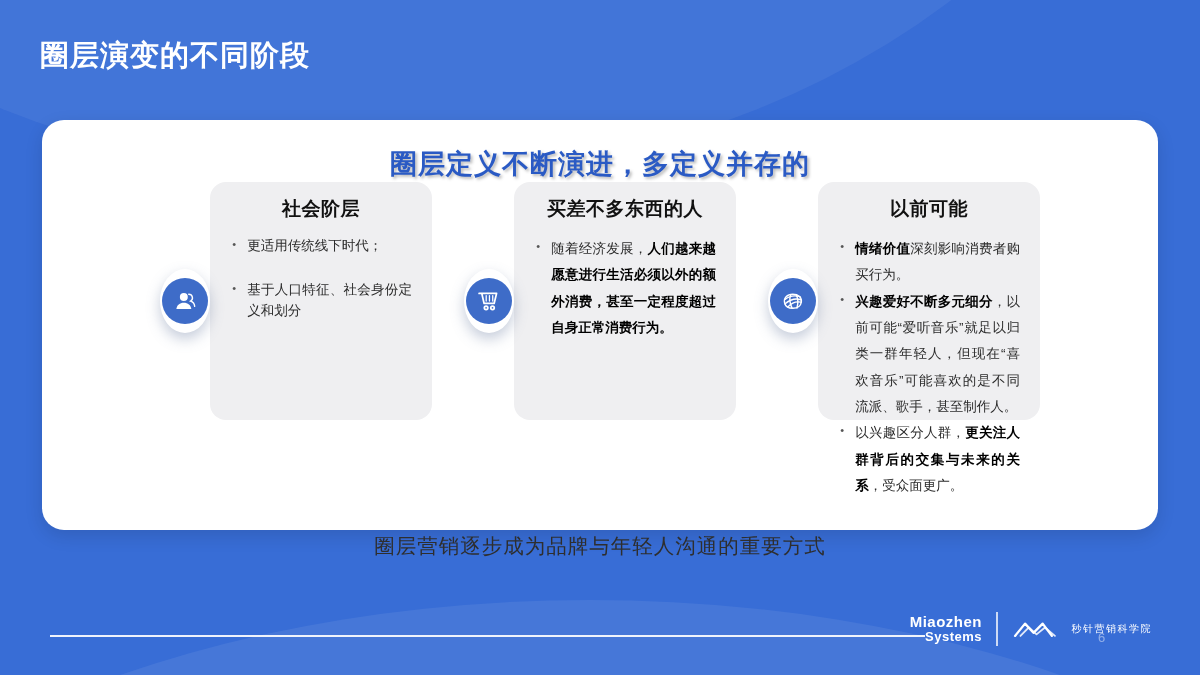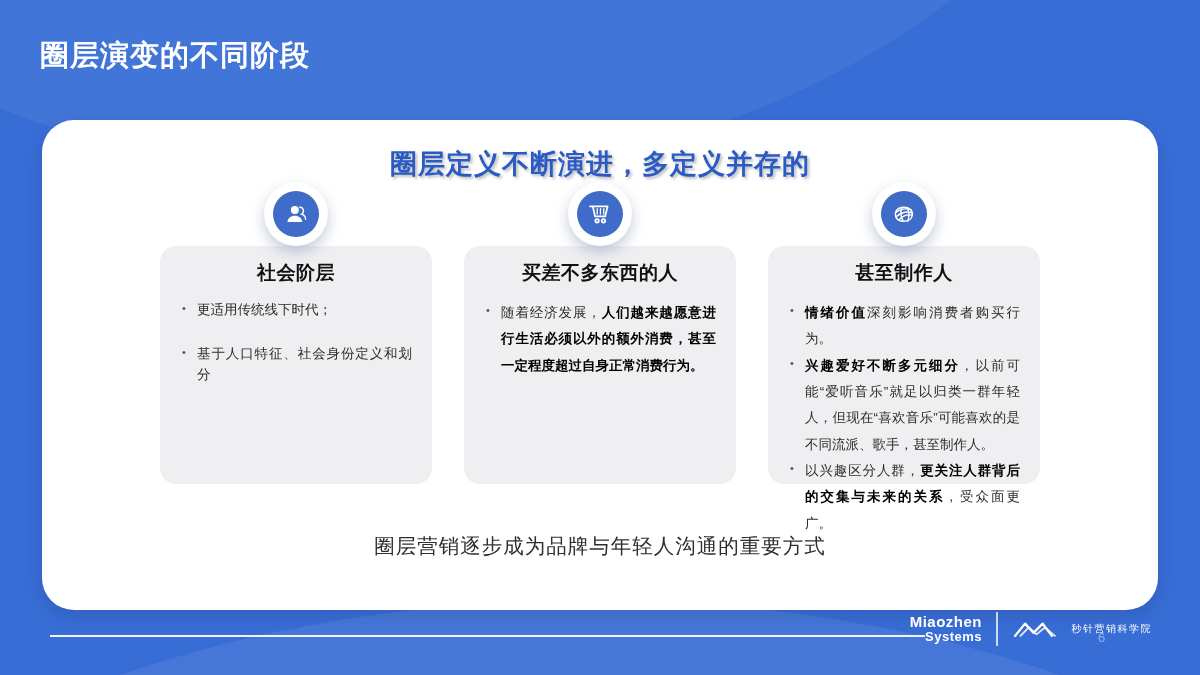--- a/index.html
+++ b/index.html
@@ -19,34 +19,34 @@
   .bg-curve-bottom {
     width: 1700px; height: 900px; left: -260px; top: 600px;
     background: rgba(255,255,255,0.07);
   }
   .page-title {
     position: absolute; left: 40px; top: 36px;
     color: #ffffff; font-size: 29px; font-weight: 700; letter-spacing: 1px;
   }
   .card {
     position: absolute; left: 42px; top: 120px;
-    width: 1116px; height: 490px;
-    background: #ffffff; border-radius: 32px;
+    width: 1116px; height: 410px;
+    background: #ffffff; border-radius: 22px;
     box-shadow: 0 6px 18px rgba(0,0,0,0.12);
   }
   .card-title {
     margin-top: 26px; text-align: center;
     color: #2a5ac4; font-size: 27px; font-weight: 800; letter-spacing: 1px;
     text-shadow: 2px 2px 3px rgba(60,60,60,0.35);
   }
   .columns {
     display: flex; justify-content: center; gap: 32px;
     margin-top: 0px; padding: 0 118px;
   }
-  .column { width: 272px; display: flex; flex-direction: column; align-items: center; }
+  .column { width: 272px; display: flex; flex-direction: row; align-items: center; }
   .icon-wrap {
     width: 64px; height: 64px; border-radius: 50%;
     background: #ffffff; box-shadow: 0 6px 14px rgba(90,110,150,0.35);
     display: flex; align-items: center; justify-content: center;
     z-index: 2;
   }
   .icon-circle {
     width: 46px; height: 46px; border-radius: 50%;
     background: #3e6cc8;
     display: flex; align-items: center; justify-content: center;
@@ -158,21 +158,21 @@
             <path d="M4.8 13.5c-.9-3.8 2-7.3 7-7.3 4.8 0 8.1 2.7 7.3 7-.6 3.2-3.2 5-7.2 5-3.8 0-6.4-1.5-7.1-4.7z"></path>
             <path d="M5.5 10.5c3-2.5 8-3.5 12.5-2.2"></path>
             <path d="M5 14.5c4.5-3.8 9.5-5 13.9-3.6"></path>
             <path d="M7.5 17.2c3.2-3.4 7.8-5 11.2-4.2"></path>
             <path d="M10 6.6c-1 2.8-.8 7.4 1.2 11.5"></path>
             <path d="M14.8 6.8c1.4 2.6 1.7 7 .6 11.2"></path>
           </svg>
         </div>
       </div>
       <div class="panel">
-        <div class="panel-heading">甚至制作人</div>
+        <div class="panel-heading">以前可能</div>
         <ul class="bullets">
             <li><strong>情绪价值</strong><span>深刻影响消费者购买行为。</span></li>
             <li><strong>兴趣爱好不断多元细分</strong><span>，以前可能“爱听音乐”就足以归类一群年轻人，但现在“喜欢音乐”可能喜欢的是不同流派、歌手，甚至制作人。</span></li>
             <li><span>以兴趣区分人群，</span><strong>更关注人群背后的交集与未来的关系</strong><span>，受众面更广。</span></li>
           </ul>
       </div>
     </div>
 
   </div>
 

